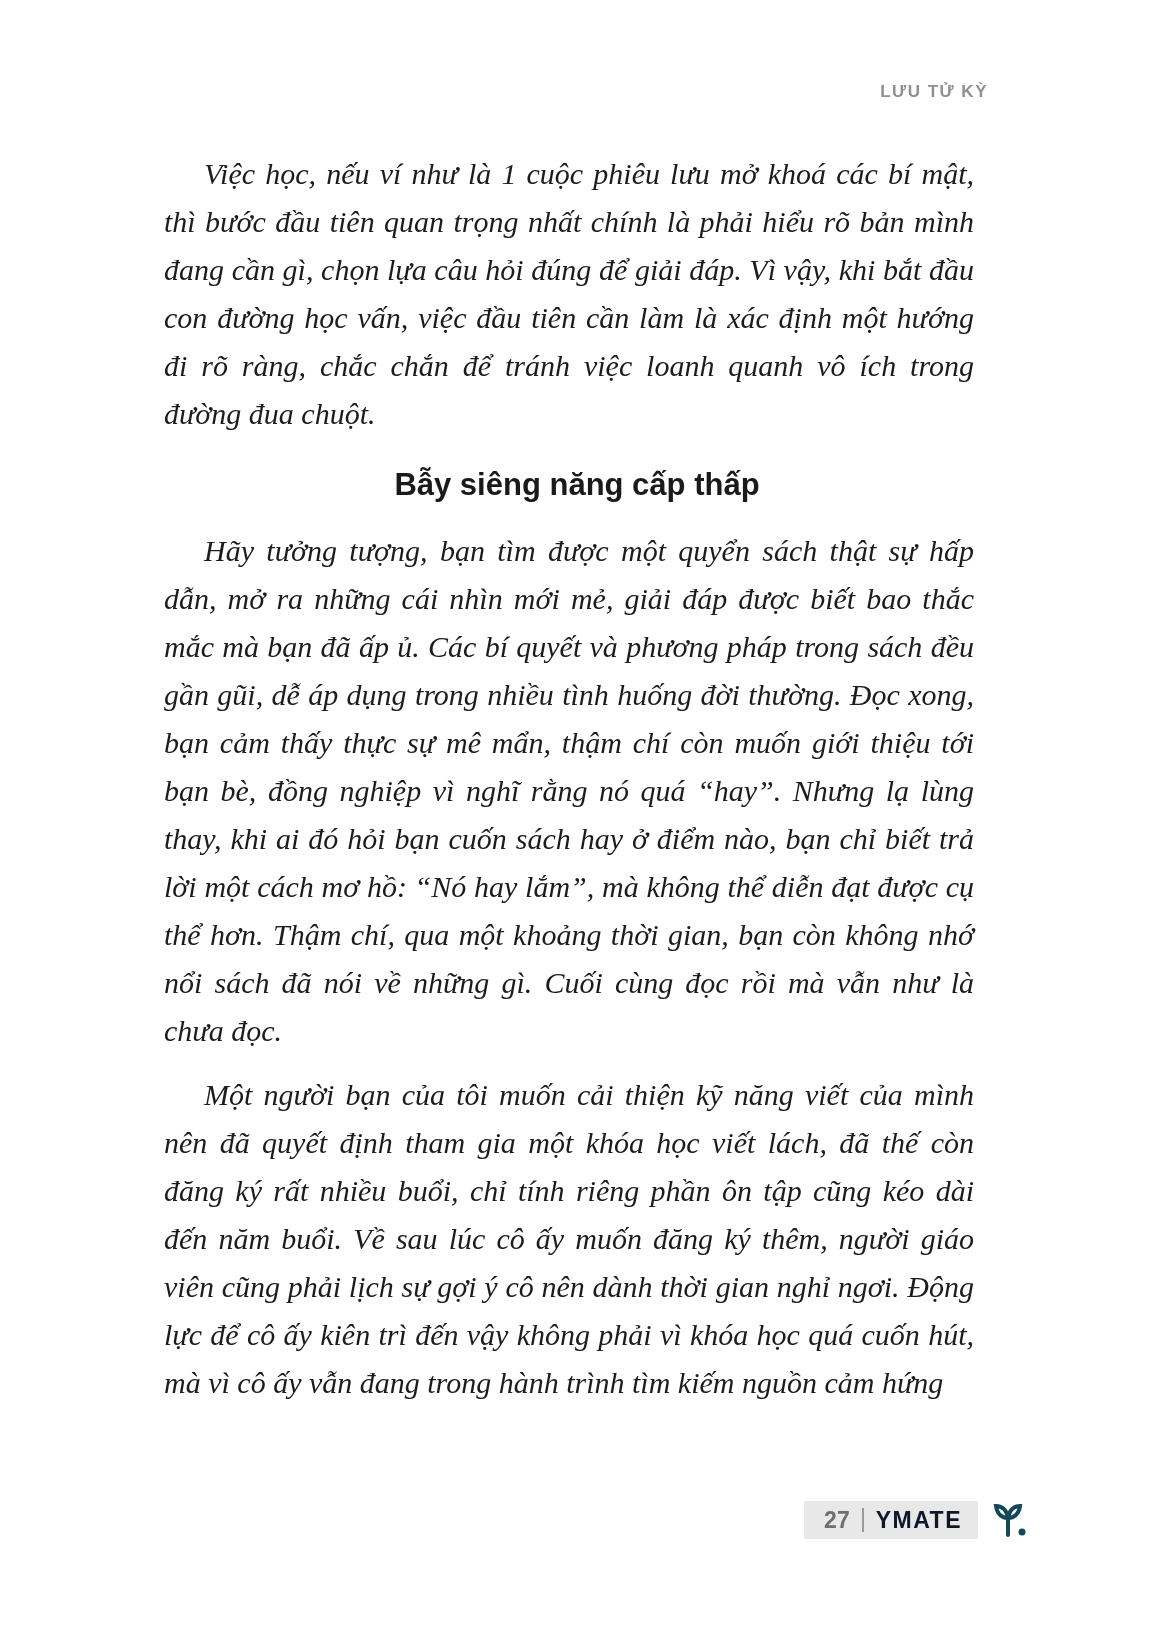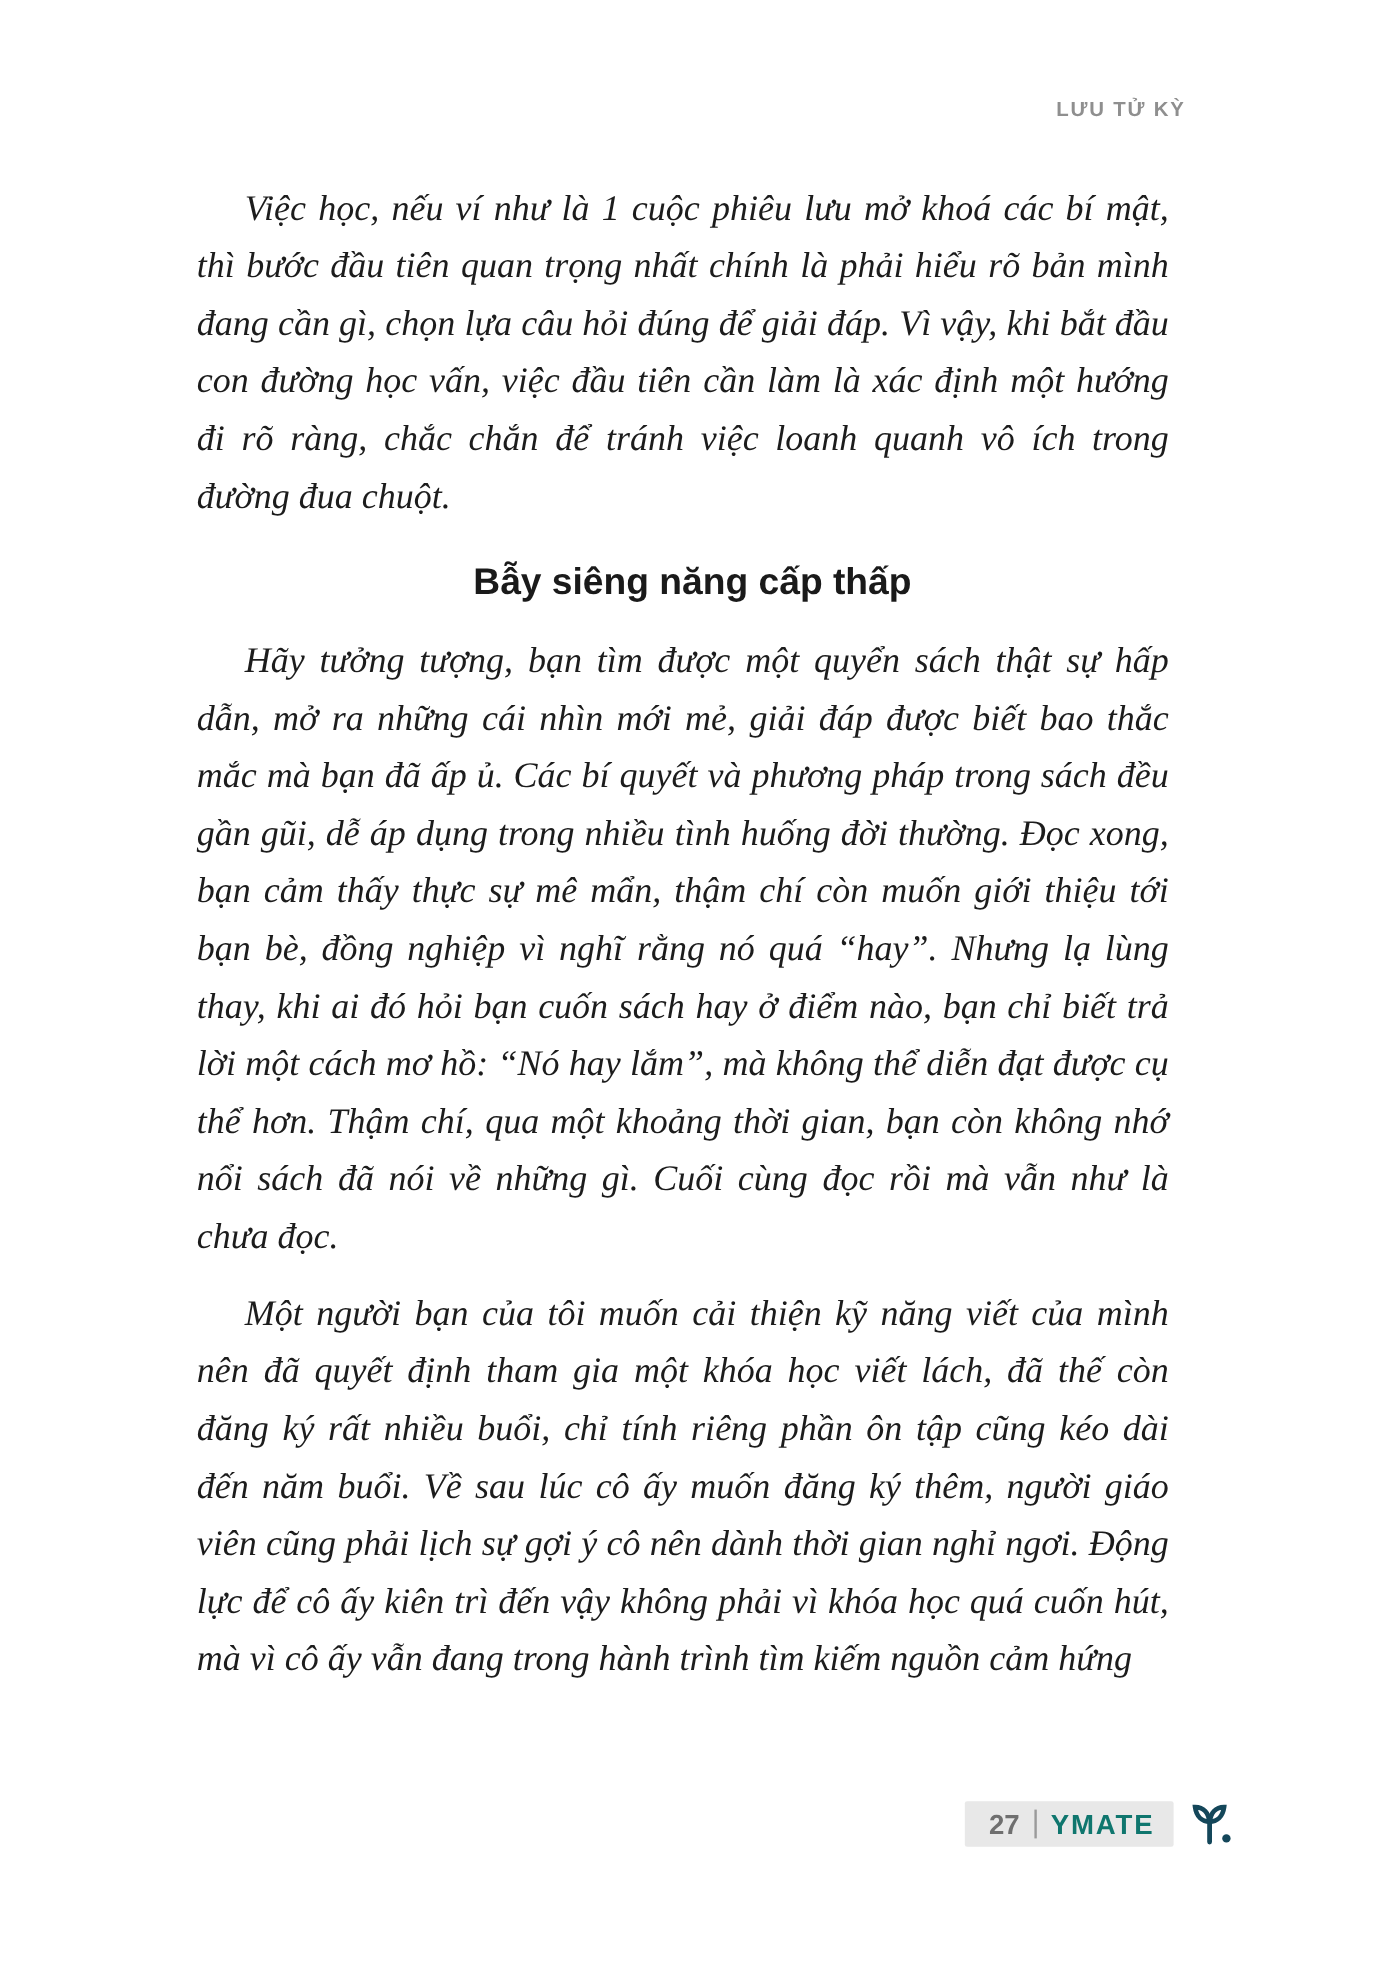--- a/index.html
+++ b/index.html
@@ -77,21 +77,21 @@
     width: 2px;
     height: 24px;
     background: #9a9a9a;
     margin: 0 12px;
   }
   .brand-name {
     font-family: "Liberation Sans", sans-serif;
     font-size: 23px;
     font-weight: bold;
     letter-spacing: 1.5px;
-    color: #0f766e;
+    color: #0f172a;
   }
   .brand-logo {
     margin-left: 10px;
     display: inline-flex;
     align-items: center;
   }
 </style>
 </head>
 <body>
 

